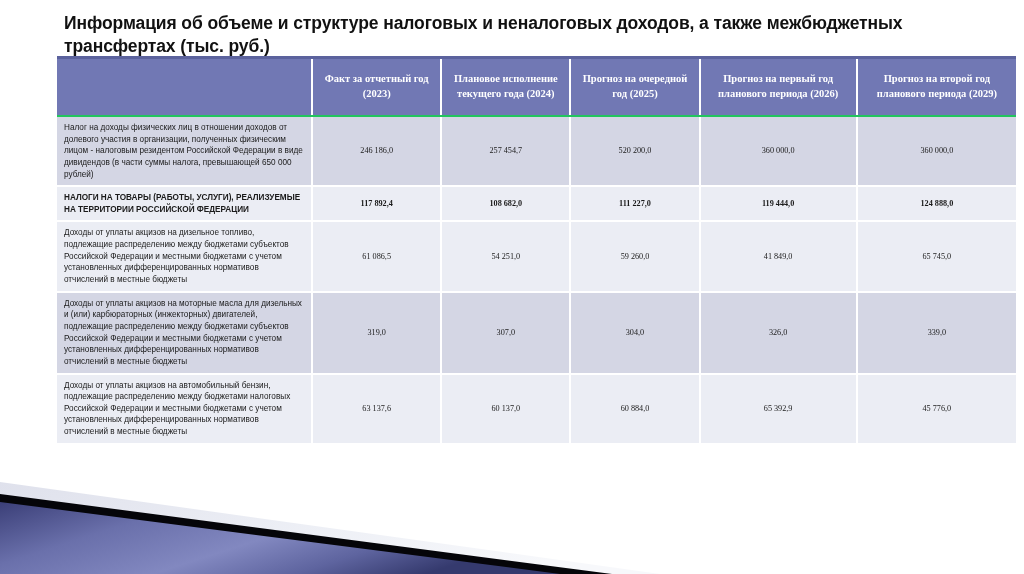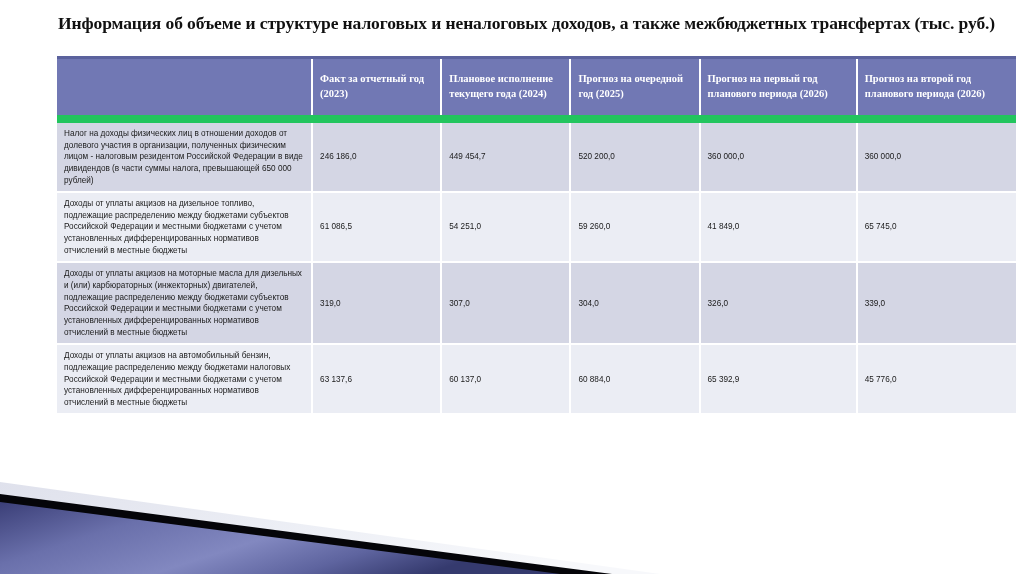--- a/index.html
+++ b/index.html
@@ -11,24 +11,24 @@
     height: 574px;
     background: #ffffff;
     font-family: "Liberation Sans", sans-serif;
     overflow: hidden;
     position: relative;
   }
 
   
   #slide-title {
     position: absolute;
-    left: 58px;
+    left: 64px;
     top: 12px;
     width: 940px;
-    font-family: Liberation Serif, serif;
+    font-family: Liberation Sans, sans-serif;
     font-size: 17.5px;
     font-weight: bold;
     color: #111111;
     line-height: 1.33;
     letter-spacing: -0.1px;
   }
 
   
   #income-table-wrap {
     position: absolute;
@@ -48,46 +48,46 @@
   table.income-table col.c-val-w2 { width: 148px; }
 
   
   thead th {
     background: #7178b4;
     color: #ffffff;
     font-family: "Liberation Serif", serif;
     font-size: 10.5px;
     font-weight: bold;
     line-height: 1.42;
-    text-align: left;
+    text-align: center;
     vertical-align: middle;
     padding: 6px 7px;
     height: 44px;
     border-right: 2px solid #ffffff;
-    border-bottom: 8px solid #22c55e;
+    border-bottom: 2px solid #22c55e;
   }
   thead th.h-empty {
     border-right: 2px solid #ffffff;
   }
   thead th:last-child { border-right: none; }
 
   
   tbody td {
     font-size: 8.2px;
     color: #1a1a1a;
     line-height: 1.42;
     vertical-align: middle;
     padding: 5px 7px;
     border-right: 2px solid #ffffff;
     border-bottom: 2px solid #ffffff;
   }
   tbody td:last-child { border-right: none; }
 
   tbody td.label { text-align: left; }
-  tbody td.value { text-align: left; white-space: nowrap; }
+  tbody td.value { text-align: center; white-space: nowrap; font-family: Liberation Serif, serif; }
 
   tbody tr.shade-a td { background: #d4d6e4; }
   tbody tr.shade-b td { background: #ebedf4; }
   tbody tr.bold td { font-weight: bold; }
 
   
   #deco {
     position: absolute;
     left: 0;
     bottom: 0;
@@ -111,31 +111,39 @@
       <col class="c-val-w">
       <col class="c-val-w2">
     </colgroup>
     <thead>
       <tr>
         <th class="h-empty"></th>
         <th>Факт за отчетный год (2023)</th>
         <th>Плановое исполнение текущего года (2024)</th>
         <th>Прогноз на очередной год (2025)</th>
         <th>Прогноз на первый год планового периода (2026)</th>
-        <th>Прогноз на второй год планового периода (2026)</th>
+        <th>Прогноз на второй год планового периода (2029)</th>
       </tr>
     </thead>
     <tbody id="table-body">
         <tr class="shade-a">
           <td class="label">Налог на доходы физических лиц в отношении доходов от долевого участия в организации, полученных физическим лицом - налоговым резидентом Российской Федерации в виде дивидендов (в части суммы налога, превышающей 650 000 рублей)</td>
           <td class="value">246 186,0</td>
-          <td class="value">449 454,7</td>
+          <td class="value">257 454,7</td>
           <td class="value">520 200,0</td>
           <td class="value">360 000,0</td>
           <td class="value">360 000,0</td>
+        </tr>
+        <tr class="shade-b bold">
+          <td class="label">НАЛОГИ НА ТОВАРЫ (РАБОТЫ, УСЛУГИ), РЕАЛИЗУЕМЫЕ НА ТЕРРИТОРИИ РОССИЙСКОЙ ФЕДЕРАЦИИ</td>
+          <td class="value">117 892,4</td>
+          <td class="value">108 682,0</td>
+          <td class="value">111 227,0</td>
+          <td class="value">119 444,0</td>
+          <td class="value">124 888,0</td>
         </tr>
         <tr class="shade-b">
           <td class="label">Доходы от уплаты акцизов на дизельное топливо, подлежащие распределению между бюджетами субъектов Российской Федерации и местными бюджетами с учетом установленных дифференцированных нормативов отчислений в местные бюджеты</td>
           <td class="value">61 086,5</td>
           <td class="value">54 251,0</td>
           <td class="value">59 260,0</td>
           <td class="value">41 849,0</td>
           <td class="value">65 745,0</td>
         </tr>
         <tr class="shade-a">

